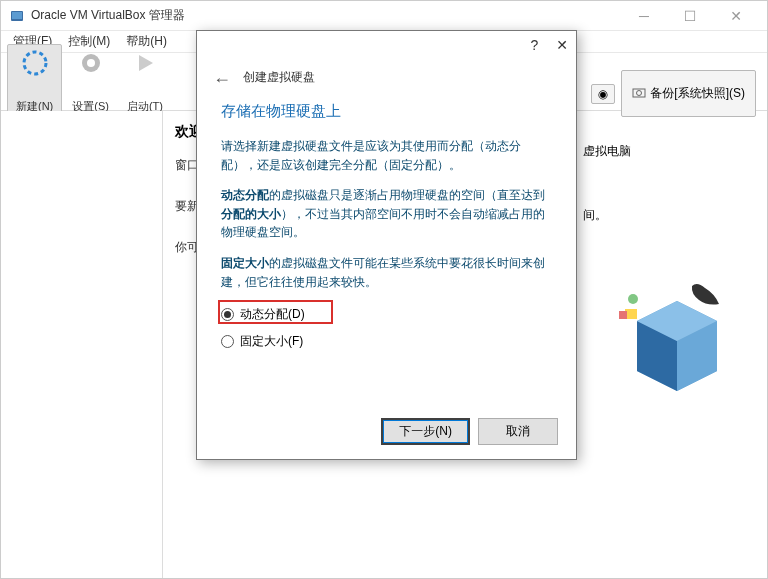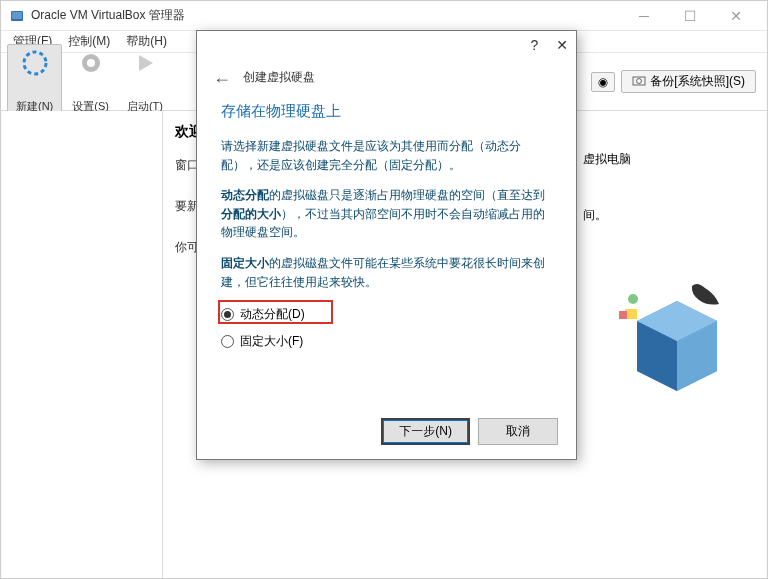--- a/index.html
+++ b/index.html
@@ -27,21 +27,21 @@
     
     
     .main-content { display: flex; height: calc(100% - 110px); }
     .sidebar { width: 162px; border-right: 1px solid #dcdcdc; background: #fff; }
     .content { flex: 1; padding: 12px; position: relative; }
     .welcome { font-size: 14px; font-weight: bold; margin-bottom: 14px; }
     .body-text { font-size: 12px; line-height: 1.7; color: #333; }
     
     
     .right-toolbar { position: absolute; top: 70px; right: 12px; display: flex; gap: 6px; align-items: center; }
-    .pill-btn { border: 1px solid #b8b8b8; background: #f4f4f4; padding: 2px 10px; font-size: 12px; border-radius: 2px; display: flex; align-items: center; gap: 4px; }
+    .pill-btn { border: 1px solid #b8b8b8; background: #f4f4f4; padding: 14px 10px; font-size: 12px; border-radius: 2px; display: flex; align-items: center; gap: 4px; }
     
     
     .vb-logo { position: absolute; right: 30px; top: 170px; width: 120px; height: 120px; }
     
     
     .dialog { position: absolute; left: 196px; top: 30px; width: 381px; height: 430px; background: #fff; border: 1px solid #777; box-shadow: 3px 3px 12px rgba(0,0,0,0.3); }
     .dialog-titlebar { height: 28px; display: flex; align-items: center; justify-content: flex-end; padding: 0 8px; gap: 18px; }
     .dialog-titlebar .help-btn, .dialog-titlebar .close-btn { font-size: 14px; color: #333; font-family: Arial; }
     .dialog-header { display: flex; align-items: center; padding: 8px 16px 14px 16px; gap: 12px; }
     .back-arrow { font-size: 18px; color: #555; }
@@ -131,21 +131,21 @@
 
   <div class="main-content">
     <div class="sidebar"></div>
     <div class="content">
       <div class="welcome">欢迎</div>
       <div class="body-text">
         <div>窗口</div><br>
         <div>要新</div><br>
         <div>你可</div>
       </div>
-      <div style="position:absolute; left:420px; top:40px; font-size:12px;">虚拟电脑</div>
+      <div style="position:absolute; left:420px; top:32px; font-size:12px;">虚拟电脑</div>
       <div style="position:absolute; left:420px; top:96px; font-size:12px;">间。</div>
 
       <div class="vb-logo">
         <svg width="120" height="130" viewBox="0 0 120 130">
           <path d="M20 40 L60 20 L100 40 L100 90 L60 110 L20 90 Z" fill="#4a8fc7" opacity="0.85"></path>
           <path d="M20 40 L60 60 L60 110 L20 90 Z" fill="#2d6aa3"></path>
           <path d="M100 40 L60 60 L60 110 L100 90 Z" fill="#6aa8d8"></path>
           <path d="M20 40 L60 20 L100 40 L60 60 Z" fill="#8bc0e8"></path>
           <path d="M45 0 Q50 -5 58 2 Q68 8 72 18 Q60 20 52 14 Q44 8 45 0" fill="#333" transform="translate(30,5)"></path>
           <rect x="8" y="28" width="12" height="10" fill="#ffd54f"></rect>

